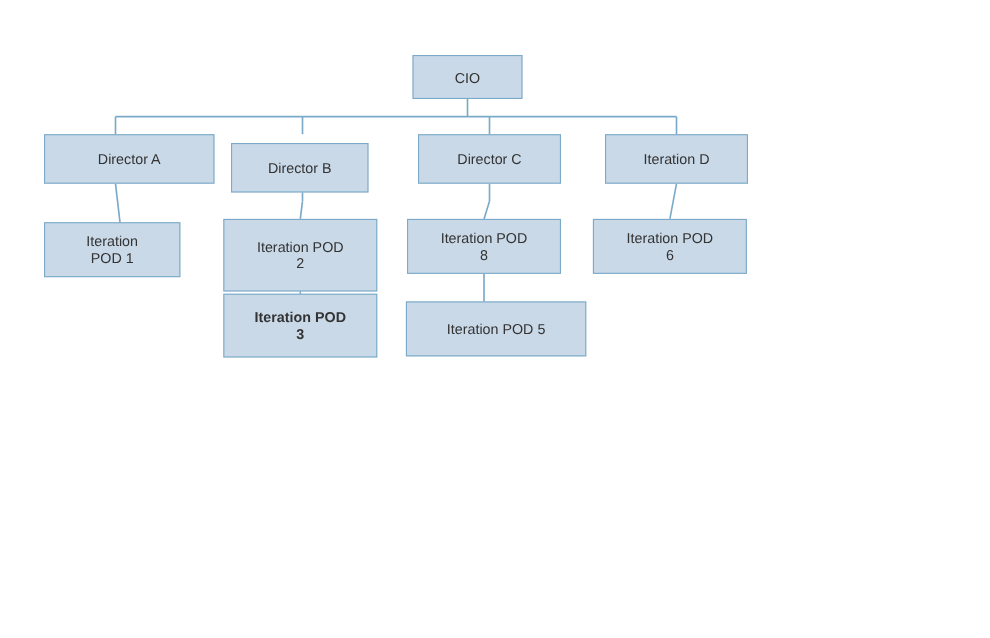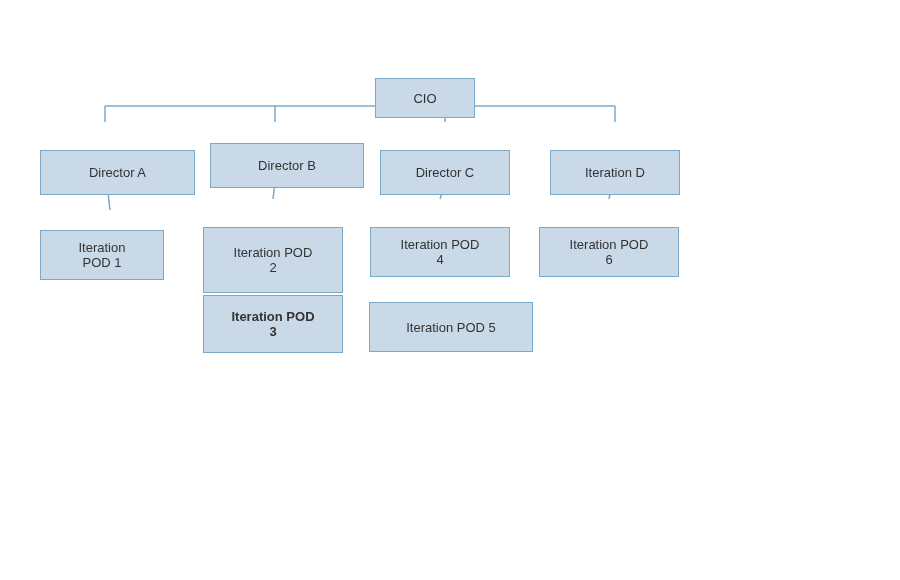--- a/index.html
+++ b/index.html
@@ -33,21 +33,20 @@
       background: #c9d9e8;
       border: 1.5px solid #7aaac8;
       border-radius: 0;
       display: flex;
       align-items: center;
       justify-content: center;
       text-align: center;
       padding: 6px 27px;
       font-size: 13px;
       color: #333;
-      margin-top: 28px;
     }
   </style>
 </head>
 <body>
 
 <div class="diagram-container">
   <svg class="connectors">
 
     <line x1="425" y1="90" x2="425" y2="106" stroke="#7aaac8" stroke-width="1.5"></line>
     <line x1="105" y1="106" x2="615" y2="106" stroke="#7aaac8" stroke-width="1.5"></line>
@@ -72,21 +71,21 @@
   </svg>
 
   <div class="node" style="left:375px; top:50px; width:100px; height:40px;">
     <span>CIO</span>
   </div>
 
   <div class="node" style="left:40px; top:122px; width:155px; height:45px;">
     <span>Director A</span>
   </div>
 
-  <div class="node" style="left:210px; top:115px; width:154px; height:45px;">
+  <div class="node" style="left:210px; top:130px; width:125px; height:45px;">
     <span>Director B</span>
   </div>
 
   <div class="node" style="left:380px; top:122px; width:130px; height:45px;">
     <span>Director C</span>
   </div>
 
   <div class="node" style="left:550px; top:122px; width:130px; height:45px;">
     <span>Iteration D</span>
   </div>
@@ -97,21 +96,21 @@
 
   <div class="node" style="left:203px; top:199px; width:140px; height:66px;">
     <span>Iteration POD 2</span>
   </div>
 
   <div class="node" style="left:203px; top:267px; width:140px; height:58px;font-weight:bold;">
     <span>Iteration POD 3</span>
   </div>
 
   <div class="node" style="left:370px; top:199px; width:140px; height:50px;">
-    <span>Iteration POD 4</span>
+    <span>Iteration POD 8</span>
   </div>
 
   <div class="node" style="left:369px; top:274px; width:164px; height:50px;">
     <span>Iteration POD 5</span>
   </div>
 
   <div class="node" style="left:539px; top:199px; width:140px; height:50px;">
     <span>Iteration POD 6</span>
   </div>
 

